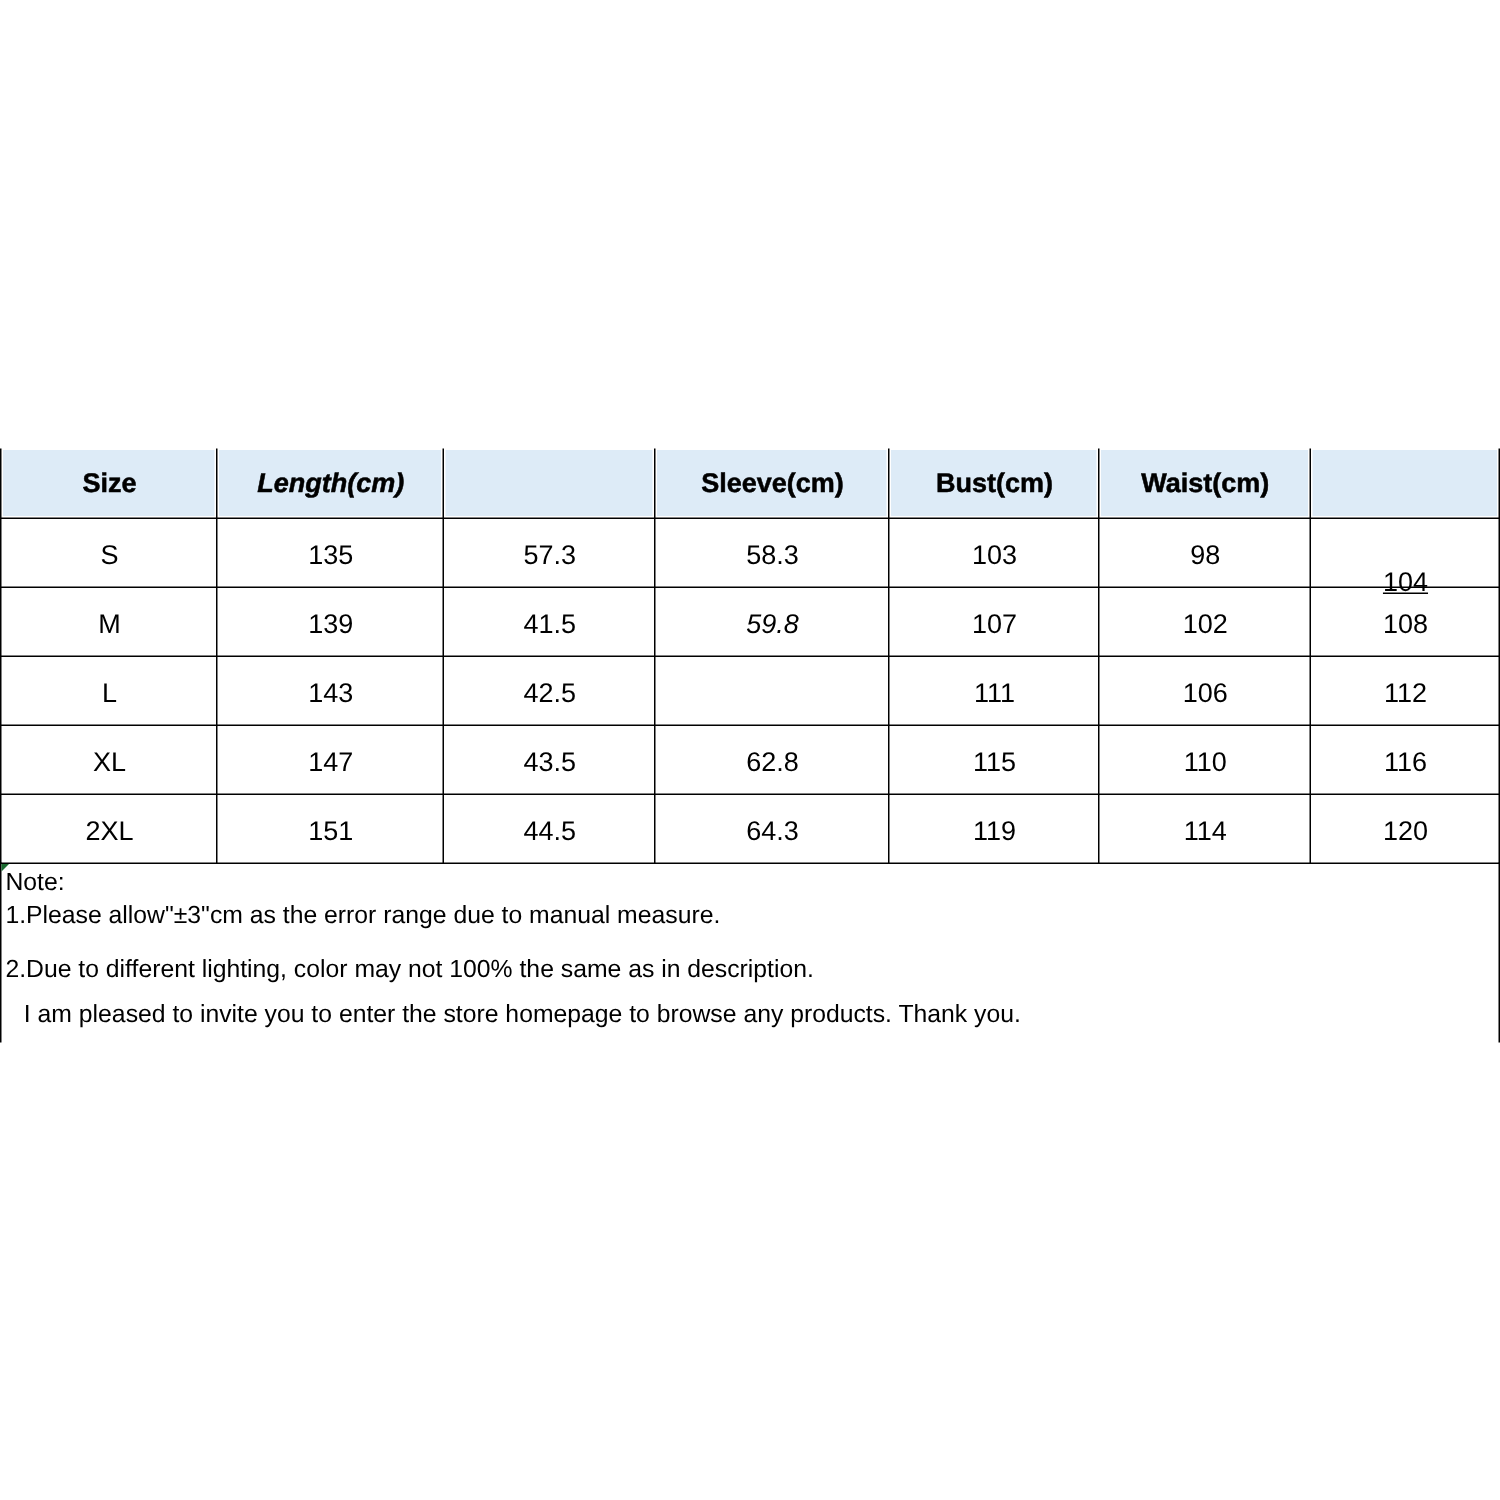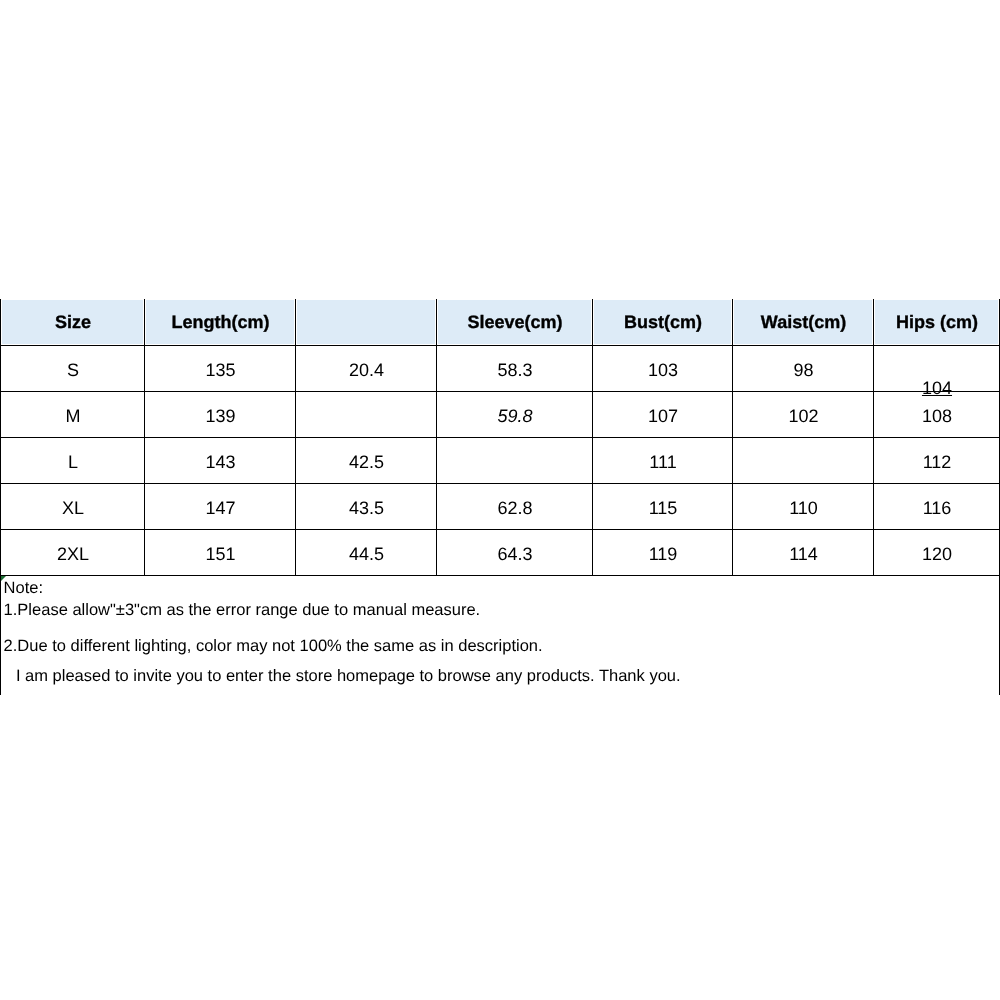--- a/index.html
+++ b/index.html
@@ -34,45 +34,46 @@
 
   <div class="fill" style="background: rgb(221, 235, 247); left: 2px; top: 300px; width: 141px; height: 44px;"></div>
   <div class="fill" style="background: rgb(221, 235, 247); left: 146px; top: 300px; width: 148px; height: 44px;"></div>
   <div class="fill" style="background: rgb(221, 235, 247); left: 297px; top: 300px; width: 138px; height: 44px;"></div>
   <div class="fill" style="background: rgb(221, 235, 247); left: 438px; top: 300px; width: 153px; height: 44px;"></div>
   <div class="fill" style="background: rgb(221, 235, 247); left: 594px; top: 300px; width: 137px; height: 44px;"></div>
   <div class="fill" style="background: rgb(221, 235, 247); left: 734px; top: 300px; width: 138px; height: 44px;"></div>
   <div class="fill" style="background: rgb(221, 235, 247); left: 875px; top: 300px; width: 123px; height: 44px;"></div>
 
   <div class="cell hdr" style="left: 1px; top: 300px; width: 144px; height: 45px;">Size</div>
-  <div class="cell hdr" style="left: 145px; top: 300px; width: 151px; height: 45px;">Length(cm)</div>
+  <div class="cell hdr" style="left: 145px; top: 300px; width: 151px; height: 45px; font-style: italic;">Length(cm)</div>
   <div class="cell hdr" style="left: 437px; top: 300px; width: 156px; height: 45px;">Sleeve(cm)</div>
   <div class="cell hdr" style="left: 593px; top: 300px; width: 140px; height: 45px;">Bust(cm)</div>
   <div class="cell hdr" style="left: 733px; top: 300px; width: 141px; height: 45px;">Waist(cm)</div>
-  <div class="cell hdr" style="left: 874px; top: 300px; width: 126px; height: 45px;">Hips (cm)</div>
 
   <div class="cell dat" style="left: 1px; top: 346px; width: 144px; height: 45px;">S</div>
   <div class="cell dat" style="left: 145px; top: 346px; width: 151px; height: 45px;">135</div>
-  <div class="cell dat" style="left: 296px; top: 346px; width: 141px; height: 45px;">20.4</div>
+  <div class="cell dat" style="left: 296px; top: 346px; width: 141px; height: 45px;">57.3</div>
   <div class="cell dat" style="left: 437px; top: 346px; width: 156px; height: 45px;">58.3</div>
   <div class="cell dat" style="left: 593px; top: 346px; width: 140px; height: 45px;">103</div>
   <div class="cell dat" style="left: 733px; top: 346px; width: 141px; height: 45px;">98</div>
   <div class="cell dat" style="left: 874px; top: 364px; width: 126px; height: 45px; text-decoration: underline;">104</div>
 
   <div class="cell dat" style="left: 1px; top: 392px; width: 144px; height: 45px;">M</div>
   <div class="cell dat" style="left: 145px; top: 392px; width: 151px; height: 45px;">139</div>
+  <div class="cell dat" style="left: 296px; top: 392px; width: 141px; height: 45px;">41.5</div>
   <div class="cell dat" style="left: 437px; top: 392px; width: 156px; height: 45px; font-style: italic;">59.8</div>
   <div class="cell dat" style="left: 593px; top: 392px; width: 140px; height: 45px;">107</div>
   <div class="cell dat" style="left: 733px; top: 392px; width: 141px; height: 45px;">102</div>
   <div class="cell dat" style="left: 874px; top: 392px; width: 126px; height: 45px;">108</div>
 
   <div class="cell dat" style="left: 1px; top: 438px; width: 144px; height: 45px;">L</div>
   <div class="cell dat" style="left: 145px; top: 438px; width: 151px; height: 45px;">143</div>
   <div class="cell dat" style="left: 296px; top: 438px; width: 141px; height: 45px;">42.5</div>
   <div class="cell dat" style="left: 593px; top: 438px; width: 140px; height: 45px;">111</div>
+  <div class="cell dat" style="left: 733px; top: 438px; width: 141px; height: 45px;">106</div>
   <div class="cell dat" style="left: 874px; top: 438px; width: 126px; height: 45px;">112</div>
 
   <div class="cell dat" style="left: 1px; top: 484px; width: 144px; height: 45px;">XL</div>
   <div class="cell dat" style="left: 145px; top: 484px; width: 151px; height: 45px;">147</div>
   <div class="cell dat" style="left: 296px; top: 484px; width: 141px; height: 45px;">43.5</div>
   <div class="cell dat" style="left: 437px; top: 484px; width: 156px; height: 45px;">62.8</div>
   <div class="cell dat" style="left: 593px; top: 484px; width: 140px; height: 45px;">115</div>
   <div class="cell dat" style="left: 733px; top: 484px; width: 141px; height: 45px;">110</div>
   <div class="cell dat" style="left: 874px; top: 484px; width: 126px; height: 45px;">116</div>
 

